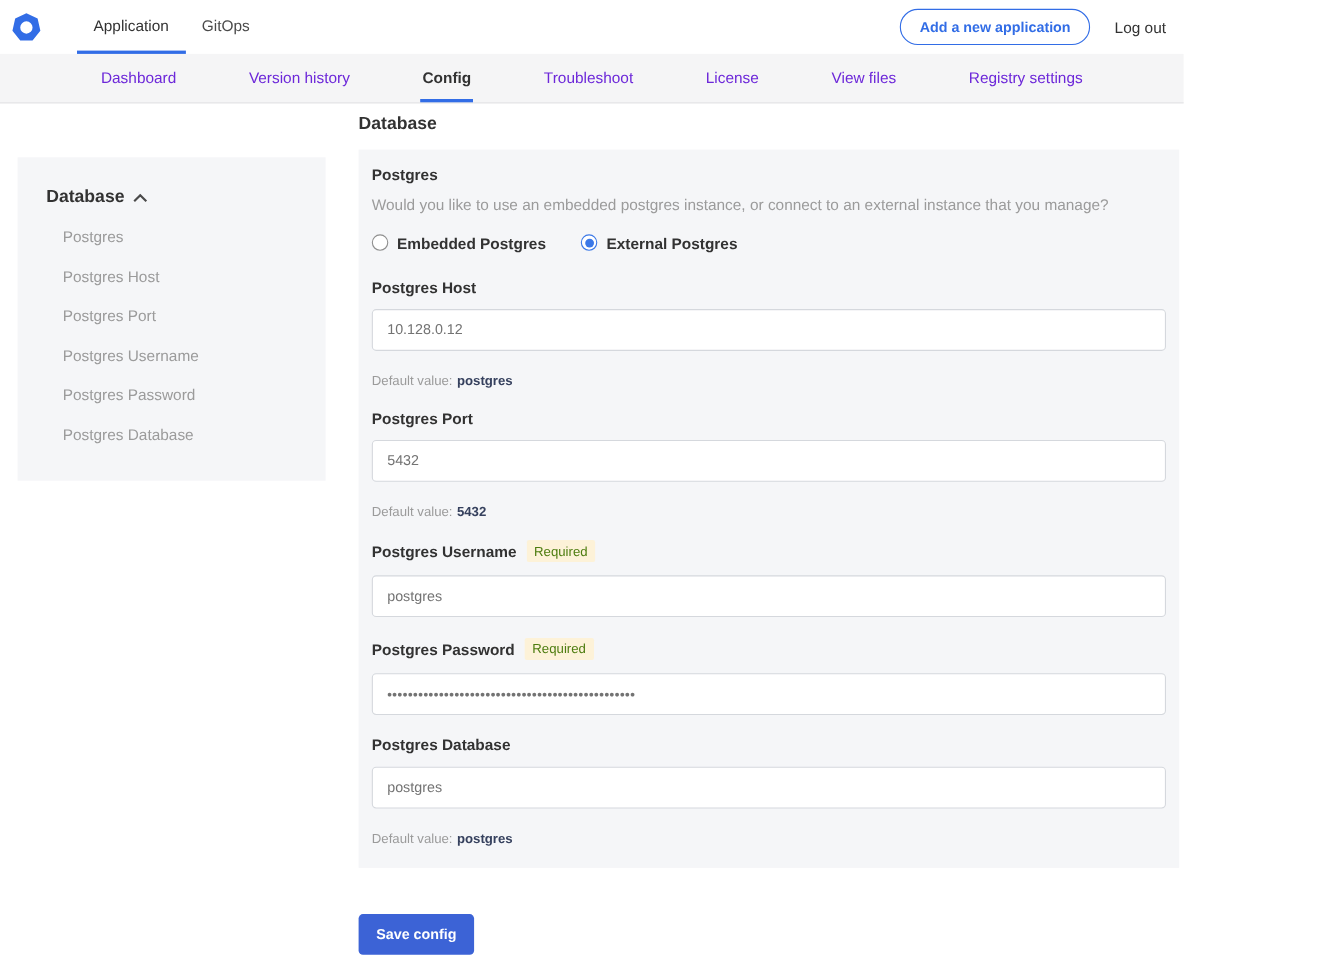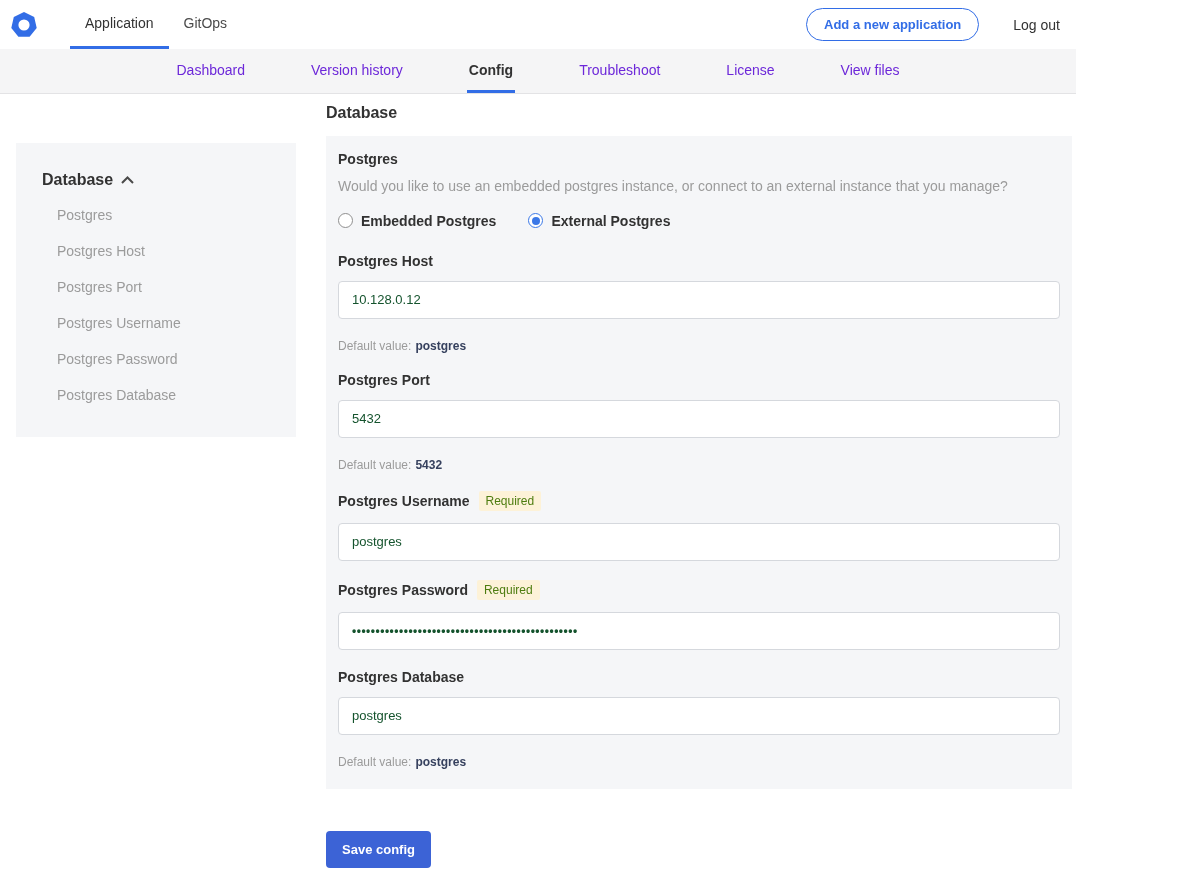--- a/index.html
+++ b/index.html
@@ -7,21 +7,21 @@
               font-family:"Liberation Sans", sans-serif; }
   .page { width:1076px; height:884px; position:relative; background:#fff; }
 
   
   .header { height:49px; display:flex; align-items:stretch; background:#fff; padding-left:8px; }
   .logo-wrap { display:flex; align-items:center; padding:0 14px 0 2px; }
   .top-tabs { display:flex; margin-left:18px; }
   .top-tab { display:flex; align-items:center; padding:0 15px; font-size:14px; color:#4a4a4a;
              border-bottom:3px solid transparent; cursor:pointer; }
   .top-tab.active { color:#323232; font-weight:500; border-bottom-color:#326de6; }
-  .header-right { margin-left:auto; display:flex; align-items:center; gap:34px; padding-right:16px; }
+  .header-right { margin-left:auto; display:flex; align-items:center; gap:22px; padding-right:16px; }
   .add-app-btn { border:1px solid #326de6; color:#326de6; background:#fff; border-radius:17px;
                  font-size:13px; font-weight:700; padding:8px 17px; cursor:pointer;
                  font-family:"Liberation Sans", sans-serif; }
   .logout { font-size:14px; color:#323232; cursor:pointer; }
 
   
   .subnav { height:45px; background:#f5f5f6; border-bottom:1px solid #e3e3e5;
             display:flex; justify-content:center; gap:62px; }
   .subnav-tab { display:flex; align-items:center; font-size:14px; color:#6d28d9;
                 border-bottom:3px solid transparent; cursor:pointer; padding:0 2px; }
@@ -52,21 +52,21 @@
         background:#3b78e7; }
   .radio-label { font-size:14px; font-weight:700; color:#323232; }
 
   .field { margin-top:19px; }
   .field:first-of-type { margin-top:0; }
   .field-label-row { display:flex; align-items:center; gap:9px; margin-bottom:12px; }
   .field-label { font-size:14px; font-weight:700; color:#323232; }
   .required-badge { font-size:12px; color:#4d7c0f; background:#fdf2d8; padding:3px 7px;
                     border-radius:2px; }
   .text-input { width:100%; height:38px; border:1px solid #d5d8dd; border-radius:4px;
-                background:#fff; font-size:13px; color:#14532d; padding:0 13px;
+                background:#fff; font-size:13px; color:#737373; padding:0 13px;
                 font-family:"Liberation Sans", sans-serif; outline:none; }
   .text-input.pw { font-size:12px; letter-spacing:0.5px; font-weight:700; }
   .default-line { margin-top:20px; font-size:12px; }
   .dv-label { color:#9b9b9b; }
   .dv-value { color:#36415e; font-weight:700; margin-left:4px; }
 
   .save-btn { margin-top:42px; background:#3c63d6; color:#fff; font-size:13px; font-weight:700;
               border:0; border-radius:4px; padding:11px 16px; cursor:pointer;
               font-family:"Liberation Sans", sans-serif; }
 </style>
@@ -92,20 +92,21 @@
     </div>
   </div>
 
   <div class="subnav">
     <div class="subnav-tab">Dashboard</div>
     <div class="subnav-tab">Version history</div>
     <div class="subnav-tab active">Config</div>
     <div class="subnav-tab">Troubleshoot</div>
     <div class="subnav-tab">License</div>
     <div class="subnav-tab">View files</div>
+    <div class="subnav-tab">Registry settings</div>
   </div>
 
   <div class="content">
 
     <aside class="sidebar">
       <div class="sidebar-group-header">
         <span>Database</span>
         <svg width="13" height="8" viewBox="0 0 13 8">
           <path d="M1 7 L6.5 1.5 L12 7" fill="none" stroke="#4a4a4a" stroke-width="2"></path>
         </svg>

